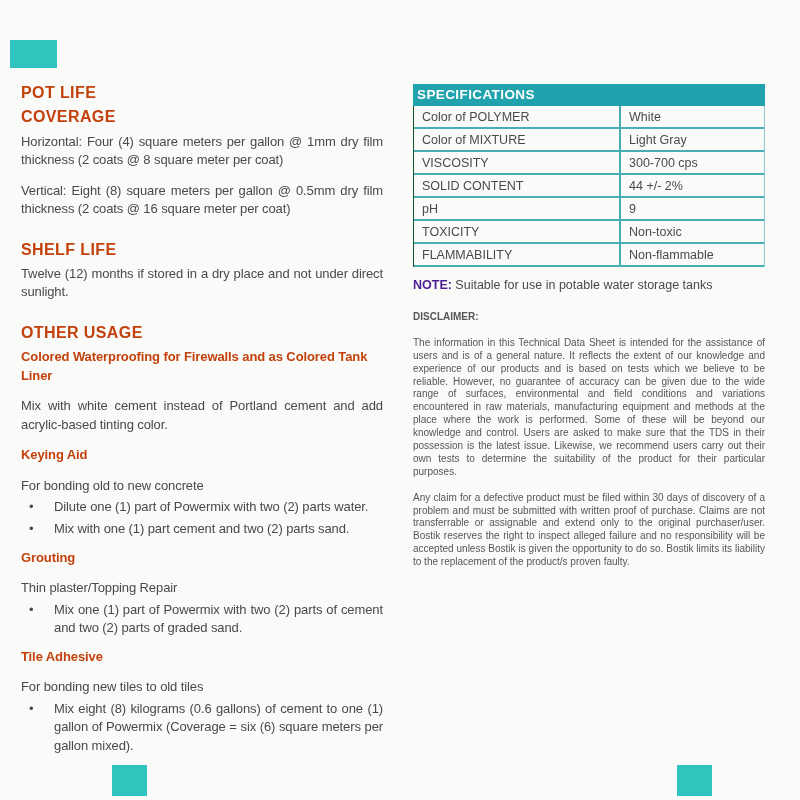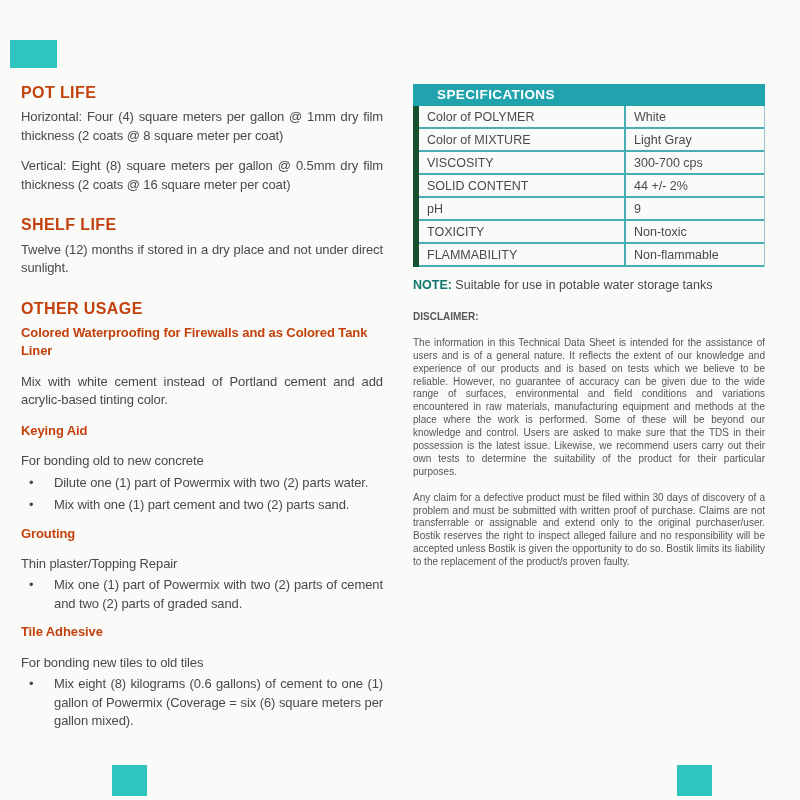--- a/index.html
+++ b/index.html
@@ -39,34 +39,34 @@
   ul.bullets li::before {
     content: "\2022"; position: absolute; left: 8px; top: 0; color: #4a4a4a;
   }
 
   
   .right-col { position: absolute; left: 413px; top: 84px; width: 352px; }
   .spec-table { width: 352px; }
   .spec-header {
     background: #21a3ad; color: #ffffff; font-weight: bold;
     font-size: 13.5px; letter-spacing: 0.4px;
-    height: 22px; line-height: 22px; padding-left: 24px; box-sizing: border-box;
+    height: 22px; line-height: 22px; padding-left: 4px; box-sizing: border-box;
   }
-  .spec-rows { border-left: 6px solid #14532d; border-right: 1px solid #8fc9cf; }
+  .spec-rows { border-left: 1px solid #14532d; border-right: 1px solid #8fc9cf; }
   .spec-row { display: flex; border-bottom: 2px solid #48aeb6; }
   .spec-cell {
     font-size: 12.5px; color: #4a4a4a;
     padding: 3px 8px 2px 8px; box-sizing: border-box;
     height: 21px; line-height: 16px;
   }
   .spec-cell.label { flex: 0 0 207px; border-right: 2px solid #48aeb6; }
   .spec-cell.value { flex: 1; }
 
   .note-line { margin-top: 11px; font-size: 12.5px; white-space: nowrap; color: #4a4a4a; }
-  .note-line b { color: #0f766e; }
+  .note-line b { color: #4c1d95; }
 
   .disclaimer { margin-top: 19px; }
   .disclaimer-heading { font-size: 10px; font-weight: bold; color: #3a3a3a; margin: 0 0 4px 0; }
   .disclaimer p {
     font-size: 10px; line-height: 1.29; color: #565656;
     text-align: justify; margin: 0 0 13px 0;
   }
 </style>
 </head>
 <body>
@@ -74,20 +74,21 @@
 <div class="page">
 
   <div class="decor tl"></div>
   <div class="decor bl"></div>
   <div class="decor br"></div>
 
   <div class="left-col">
 
     <h2 class="section-heading">POT LIFE</h2>
 
+    <h2 class="section-heading">COVERAGE</h2>
     <p>Horizontal: Four (4) square meters per gallon @ 1mm dry film thickness (2 coats @ 8 square meter per coat)</p>
     <p class="gap-lg">Vertical: Eight (8) square meters per gallon @ 0.5mm dry film thickness (2 coats @ 16 square meter per coat)</p>
 
     <h2 class="section-heading">SHELF LIFE</h2>
     <p class="gap-lg">Twelve (12) months if stored in a dry place and not under direct sunlight.</p>
 
     <h2 class="section-heading">OTHER USAGE</h2>
 
     <p class="sub-title">Colored Waterproofing for Firewalls and as Colored Tank Liner</p>
     <p>Mix with white cement instead of Portland cement and add acrylic-based tinting color.</p>

